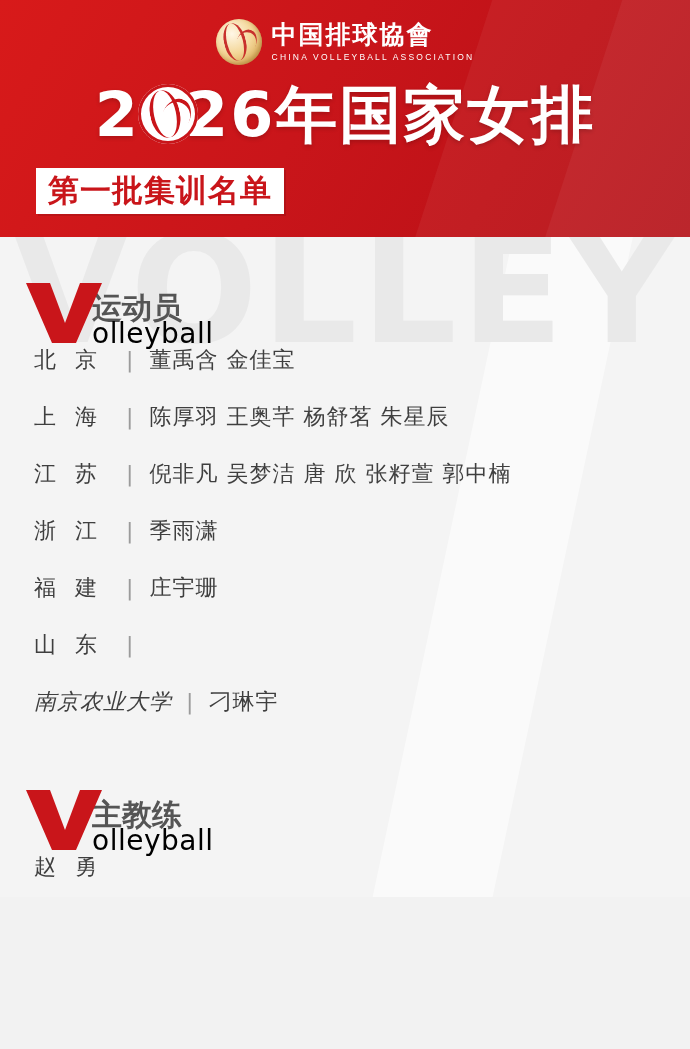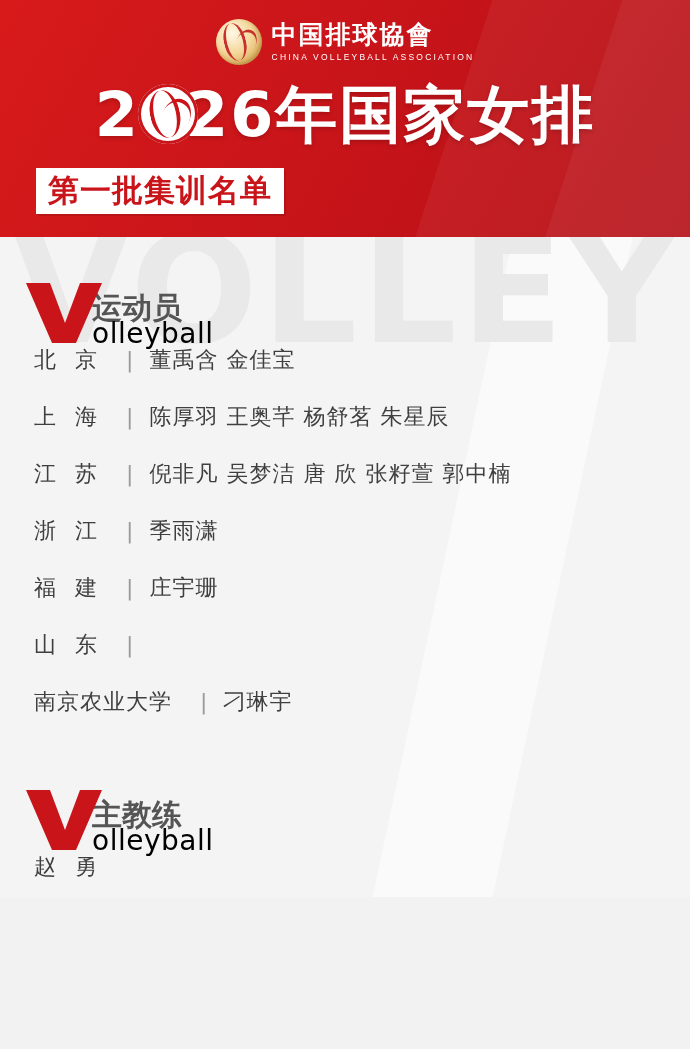--- a/index.html
+++ b/index.html
@@ -276,21 +276,22 @@
     font-family: "DejaVu Sans", "Liberation Sans", sans-serif;
   }
   .row-region {
     min-width: 92px;
     letter-spacing: 6px;
     white-space: nowrap;
   }
   .row-region.wide {
     min-width: 0;
     letter-spacing: 1px;
-    margin-right: 28px;
+    margin-right: 14px;
+    font-style: italic;
   }
   .row-sep {
     color: #9b9b9b;
     margin: 0 16px 0 0;
   }
   .row-names {
     letter-spacing: 1px;
     white-space: nowrap;
   }
   .coach-rows .row-region {

